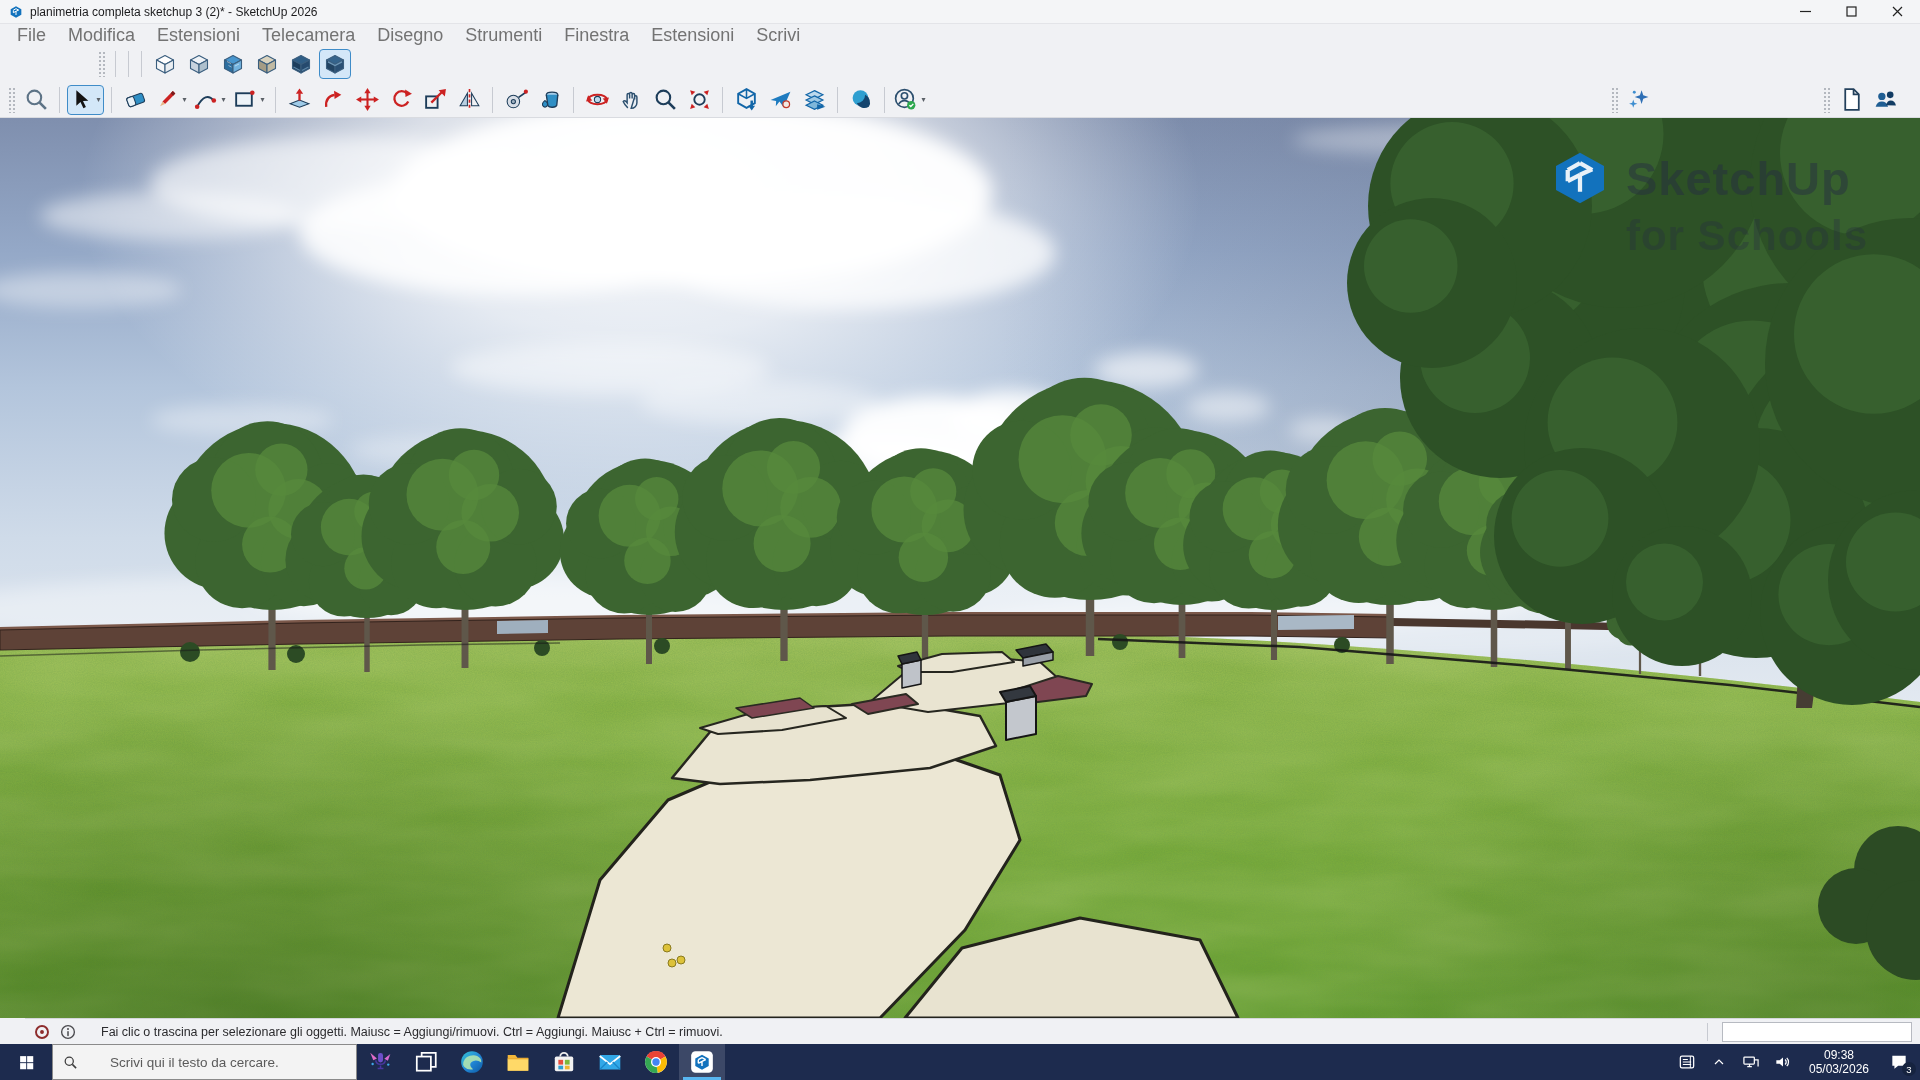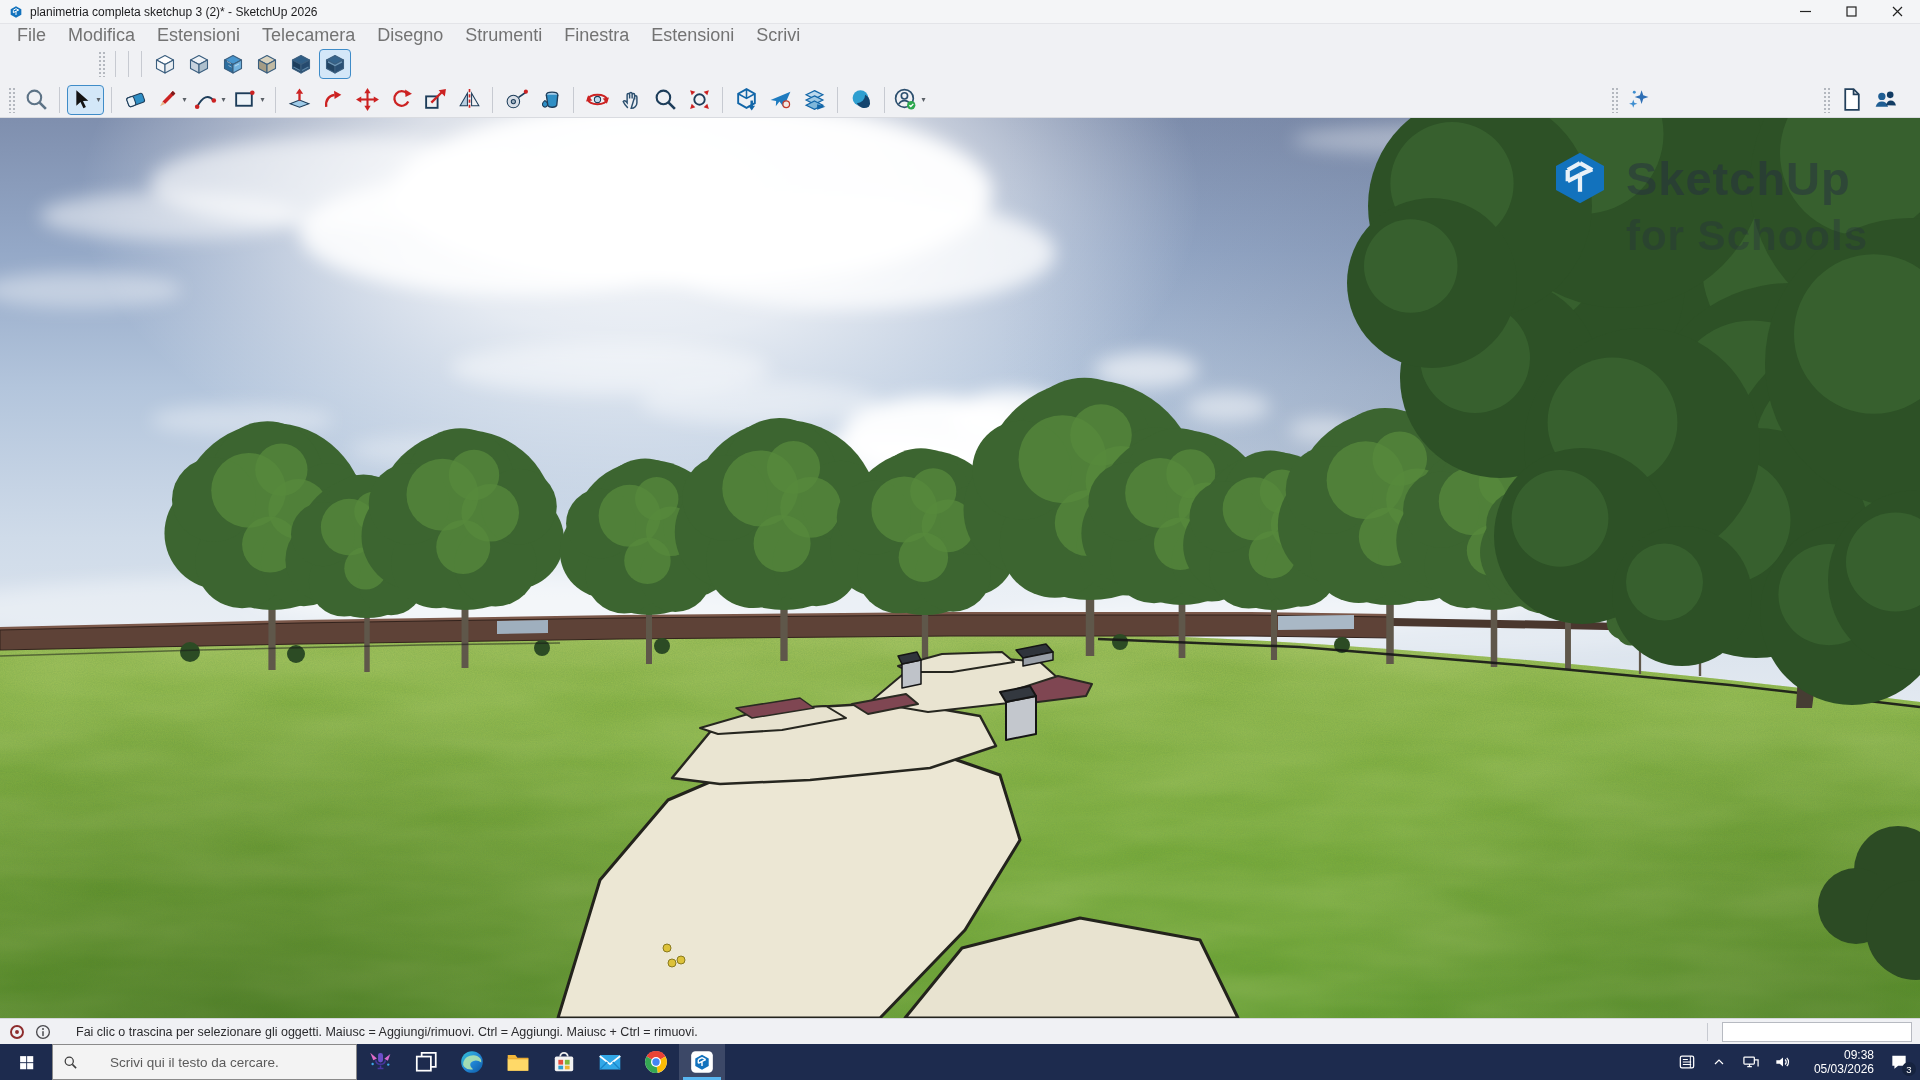--- a/index.html
+++ b/index.html
@@ -40,21 +40,21 @@
   .viewport { position:relative; width:1920px; height:900px; overflow:hidden; }
   .viewport svg.scene { position:absolute; inset:0; }
   .watermark { position:absolute; top:28px; right:52px; pointer-events:none; }
   .wm-row { display:flex; align-items:center; gap:14px;text-align:center; }
   .wm-title { font-size:47px; font-weight:600; letter-spacing:1px; color:rgba(38,46,64,.5); }
   .wm-sub { font-size:42px; font-weight:700; letter-spacing:1px; color:rgba(38,46,64,.36);
     margin:2px 0 0 78px; }
 
   
   .statusbar { height:26px; background:#f0f1f4; border-top:1px solid #d4d6db;
-    display:flex; align-items:center; padding:0 8px; }
+    display:flex; align-items:center; padding:0 8px;margin-left:25px; }
   .st-icon { width:18px; height:18px; margin-right:8px; }
   .st-msg { font-size:12.5px; color:#2b2b2e; margin-left:16px; }
   .st-right { margin-left:auto; display:flex; align-items:center; }
   .st-vsep { width:1px; height:18px; background:#c7cad1; margin-right:14px; }
   .measure-box { width:190px; height:20px; border:1px solid #b7bac1; background:#fff;
     font-size:12px; padding:0 4px; }
 
   
   .taskbar { height:36px; background:#1d2b4e; display:flex; align-items:stretch; color:#fff; }
   .tk-start { width:52px; display:flex; align-items:center; justify-content:center; }
@@ -63,21 +63,21 @@
   .tk-search svg { margin:0 8px 0 10px; flex:none; }
   .tk-search input { border:none; outline:none; background:transparent; font-size:13.5px;
     color:#444; width:100%; font-family:"Liberation Sans",sans-serif; }
   .tk-search input::placeholder { color:#5a5a5a; }
   .tk-app { width:46px; display:flex; align-items:center; justify-content:center; position:relative; }
   .tk-app.active { background:rgba(255,255,255,.14); }
   .tk-app.active::after { content:""; position:absolute; left:4px; right:4px; bottom:0;
     height:3px; background:#58b6f0; }
   .tk-tray { margin-left:auto; display:flex; align-items:center; gap:10px; padding-right:6px; }
   .tray-ico { width:22px; height:22px; display:flex; align-items:center; justify-content:center; }
-  .tk-clock { text-align:right; font-size:12px; line-height:14px; color:#fff; min-width:70px; }
+  .tk-clock { text-align:center; font-size:12px; line-height:14px; color:#fff; min-width:70px; }
   .tk-notif { position:relative; width:30px; height:26px; display:flex; align-items:center; justify-content:center; }
   .badge { position:absolute; right:-2px; bottom:-1px; background:#16233f; border:1px solid #fff0;
     color:#fff; border-radius:50%; width:14px; height:14px; font-size:9.5px; display:flex;
     align-items:center; justify-content:center; }
 </style>
 </head>
 <body>
 
 <div id="app">
 

